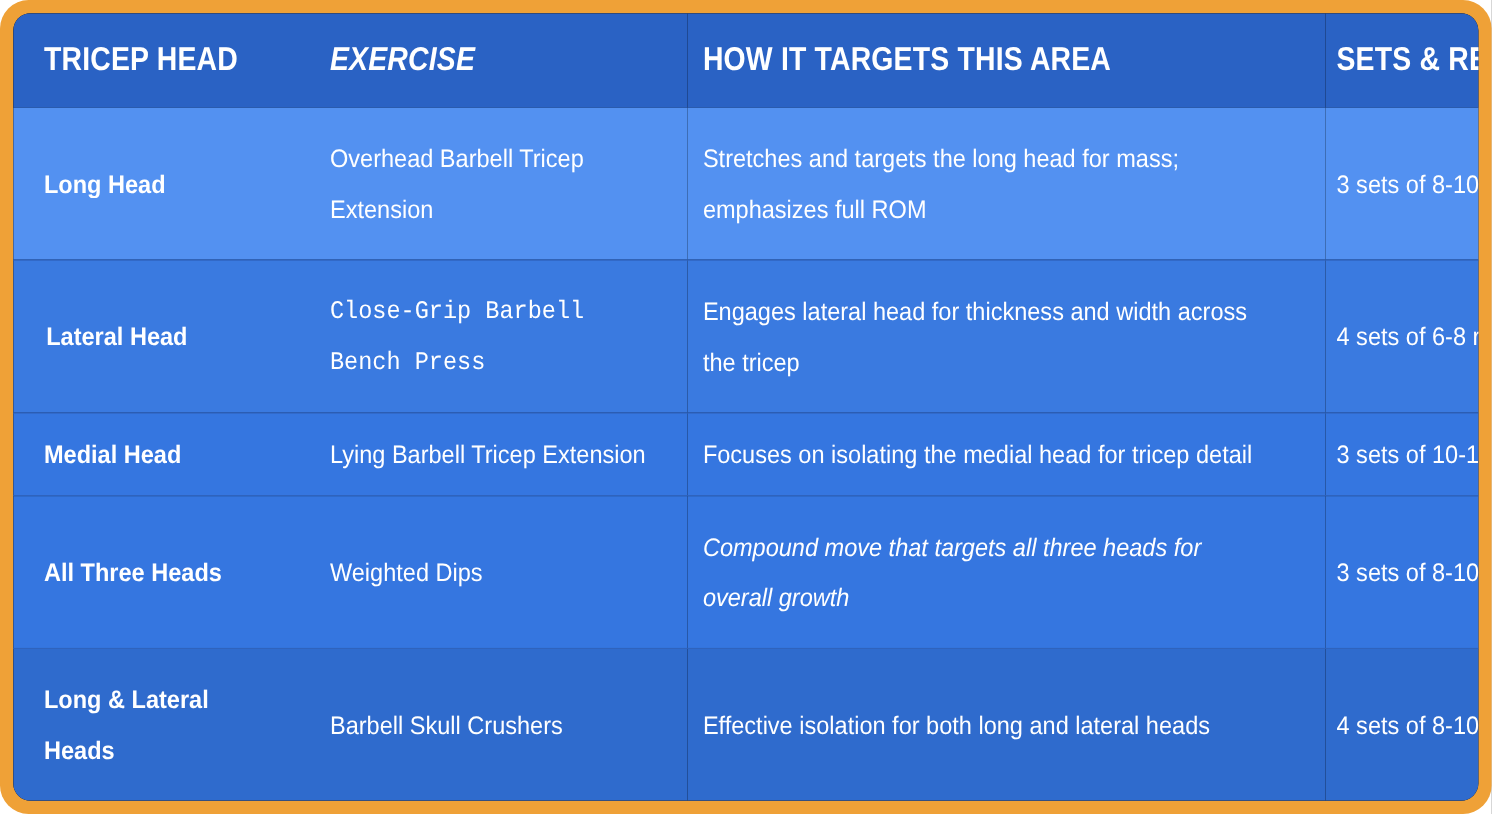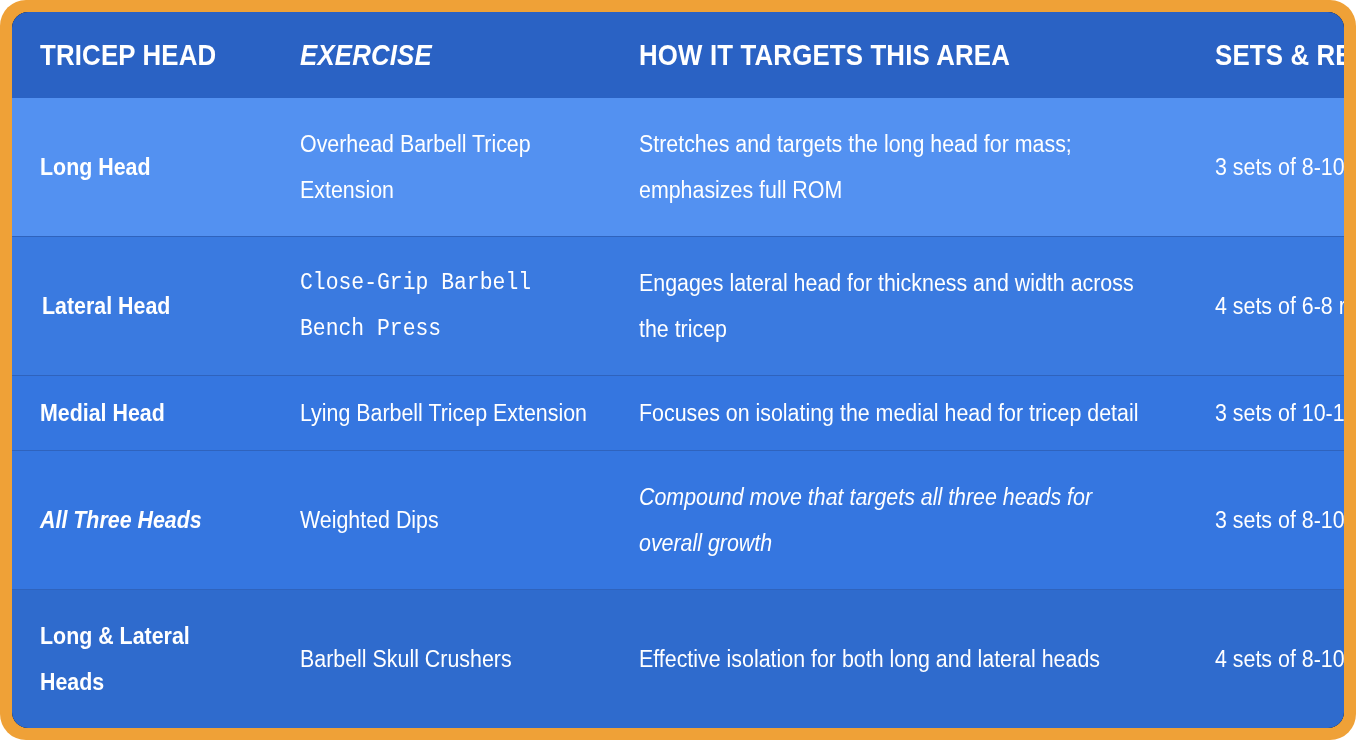--- a/index.html
+++ b/index.html
@@ -175,21 +175,21 @@
           </td>
           <td class="c-how" style="border-top-color: rgb(47, 99, 189); color: rgb(255, 255, 255);">
             <span class="cell-text">Focuses on isolating the medial head for tricep detail</span>
           </td>
           <td class="c-reps" style="border-top-color: rgb(47, 99, 189); color: rgb(255, 255, 255);">
             <span class="cell-text">3 sets of 10-12 reps</span>
           </td>
         </tr>
 
         <tr class="row-mid" style="background: rgb(53, 118, 224);">
-          <td class="c-head" style="border-top-color: rgb(47, 99, 189); color: rgb(255, 255, 255); font-style: italic;">
+          <td class="c-head" style="border-top-color: rgb(47, 99, 189); color: rgb(255, 255, 255);">
             <span class="cell-text">All Three Heads</span>
           </td>
           <td class="c-ex" style="border-top-color: rgb(47, 99, 189); color: rgb(255, 255, 255);">
             <span class="cell-text">Weighted Dips</span>
           </td>
           <td class="c-how" style="border-top-color: rgb(47, 99, 189); color: rgb(255, 255, 255); font-style: italic;">
             <span class="cell-text">Compound move that targets all three heads for overall growth</span>
           </td>
           <td class="c-reps" style="border-top-color: rgb(47, 99, 189); color: rgb(255, 255, 255);">
             <span class="cell-text">3 sets of 8-10 reps</span>

